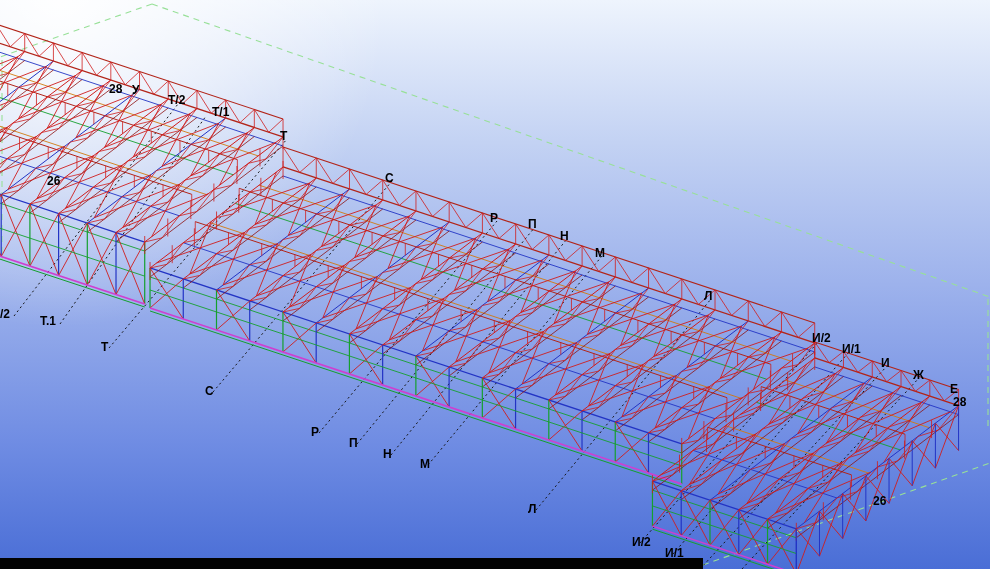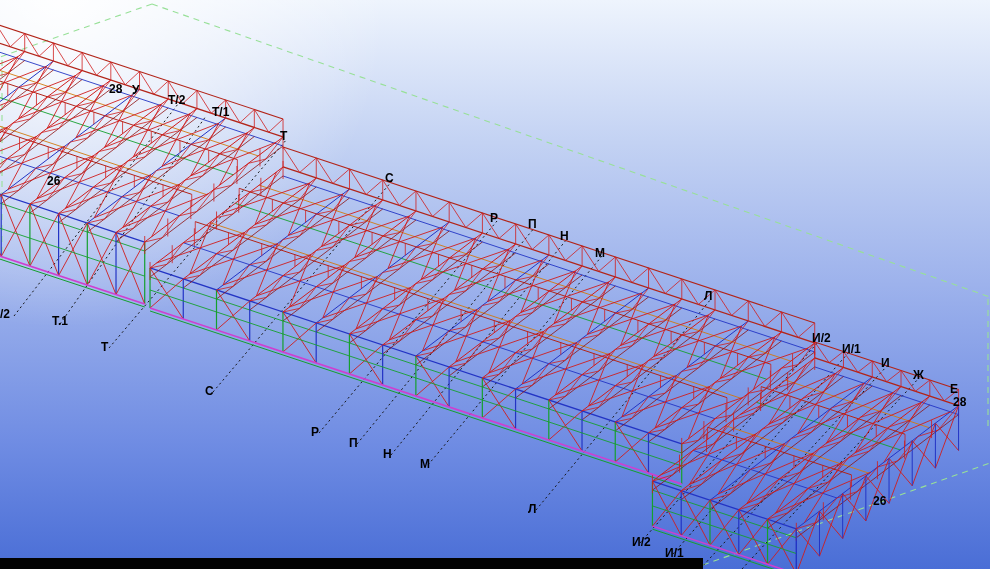--- a/index.html
+++ b/index.html
@@ -623,21 +623,21 @@
       <span class="label" style="left: 704px; top: 290px;">Л</span>
       <span class="label" style="left: 812px; top: 332px;">И/2</span>
       <span class="label" style="left: 842px; top: 343px;">И/1</span>
       <span class="label" style="left: 881px; top: 357px;">И</span>
       <span class="label" style="left: 913px; top: 369px;">Ж</span>
       <span class="label" style="left: 950px; top: 383px;">Е</span>
       <span class="label" style="left: 953px; top: 396px;">28</span>
       <span class="label" style="left: 47px; top: 175px;">26</span>
       <span class="label" style="left: 873px; top: 495px;">26</span>
       <span class="label" style="left: 0px; top: 308px;">/2</span>
-      <span class="label" style="left: 52px; top: 315px;">Т.1</span>
+      <span class="label" style="left: 40px; top: 315px;">Т.1</span>
       <span class="label" style="left: 101px; top: 341px;">Т</span>
       <span class="label" style="left: 205px; top: 385px;">С</span>
       <span class="label" style="left: 311px; top: 426px;">Р</span>
       <span class="label" style="left: 349px; top: 437px;">П</span>
       <span class="label" style="left: 383px; top: 448px;">Н</span>
       <span class="label" style="left: 420px; top: 458px;">М</span>
       <span class="label" style="left: 528px; top: 503px;">Л</span>
       <span class="label" style="left: 632px; top: 536px;">И/2</span>
       <span class="label" style="left: 665px; top: 547px;">И/1</span>
     </div>

